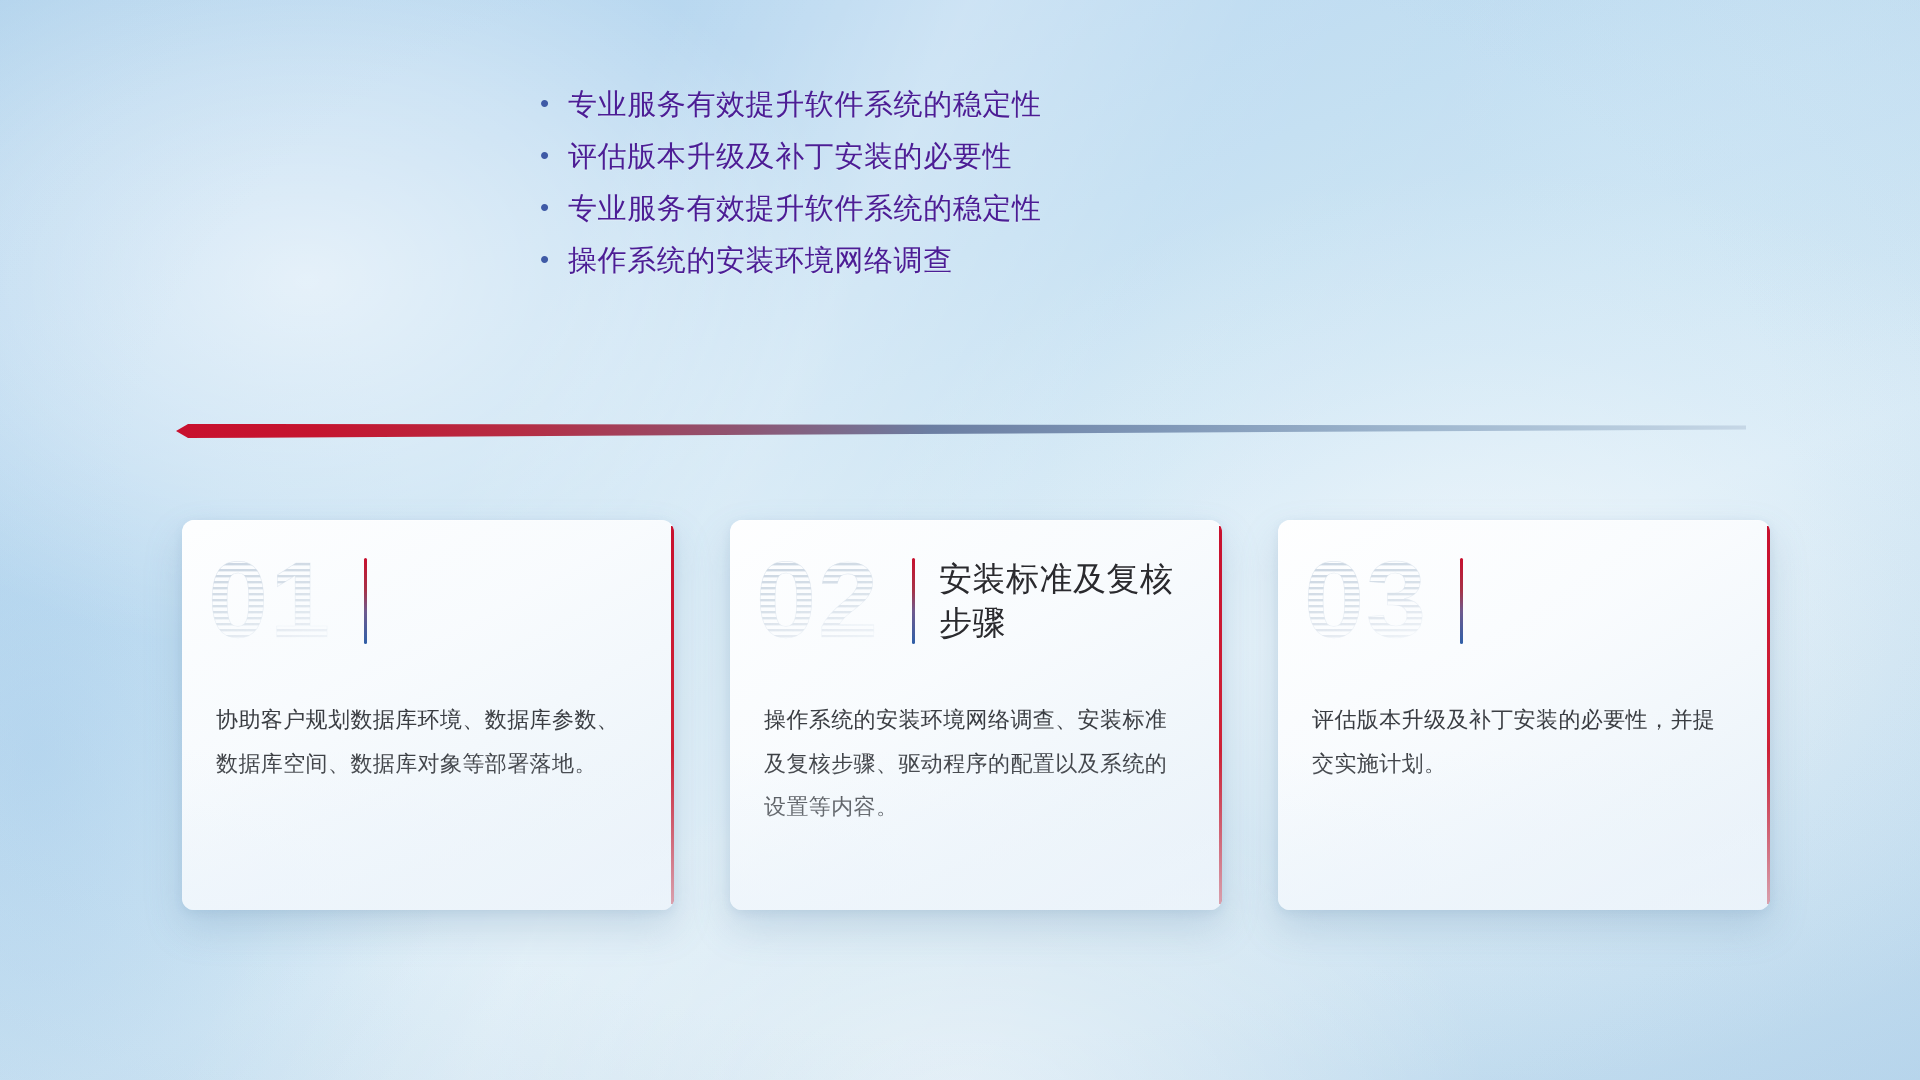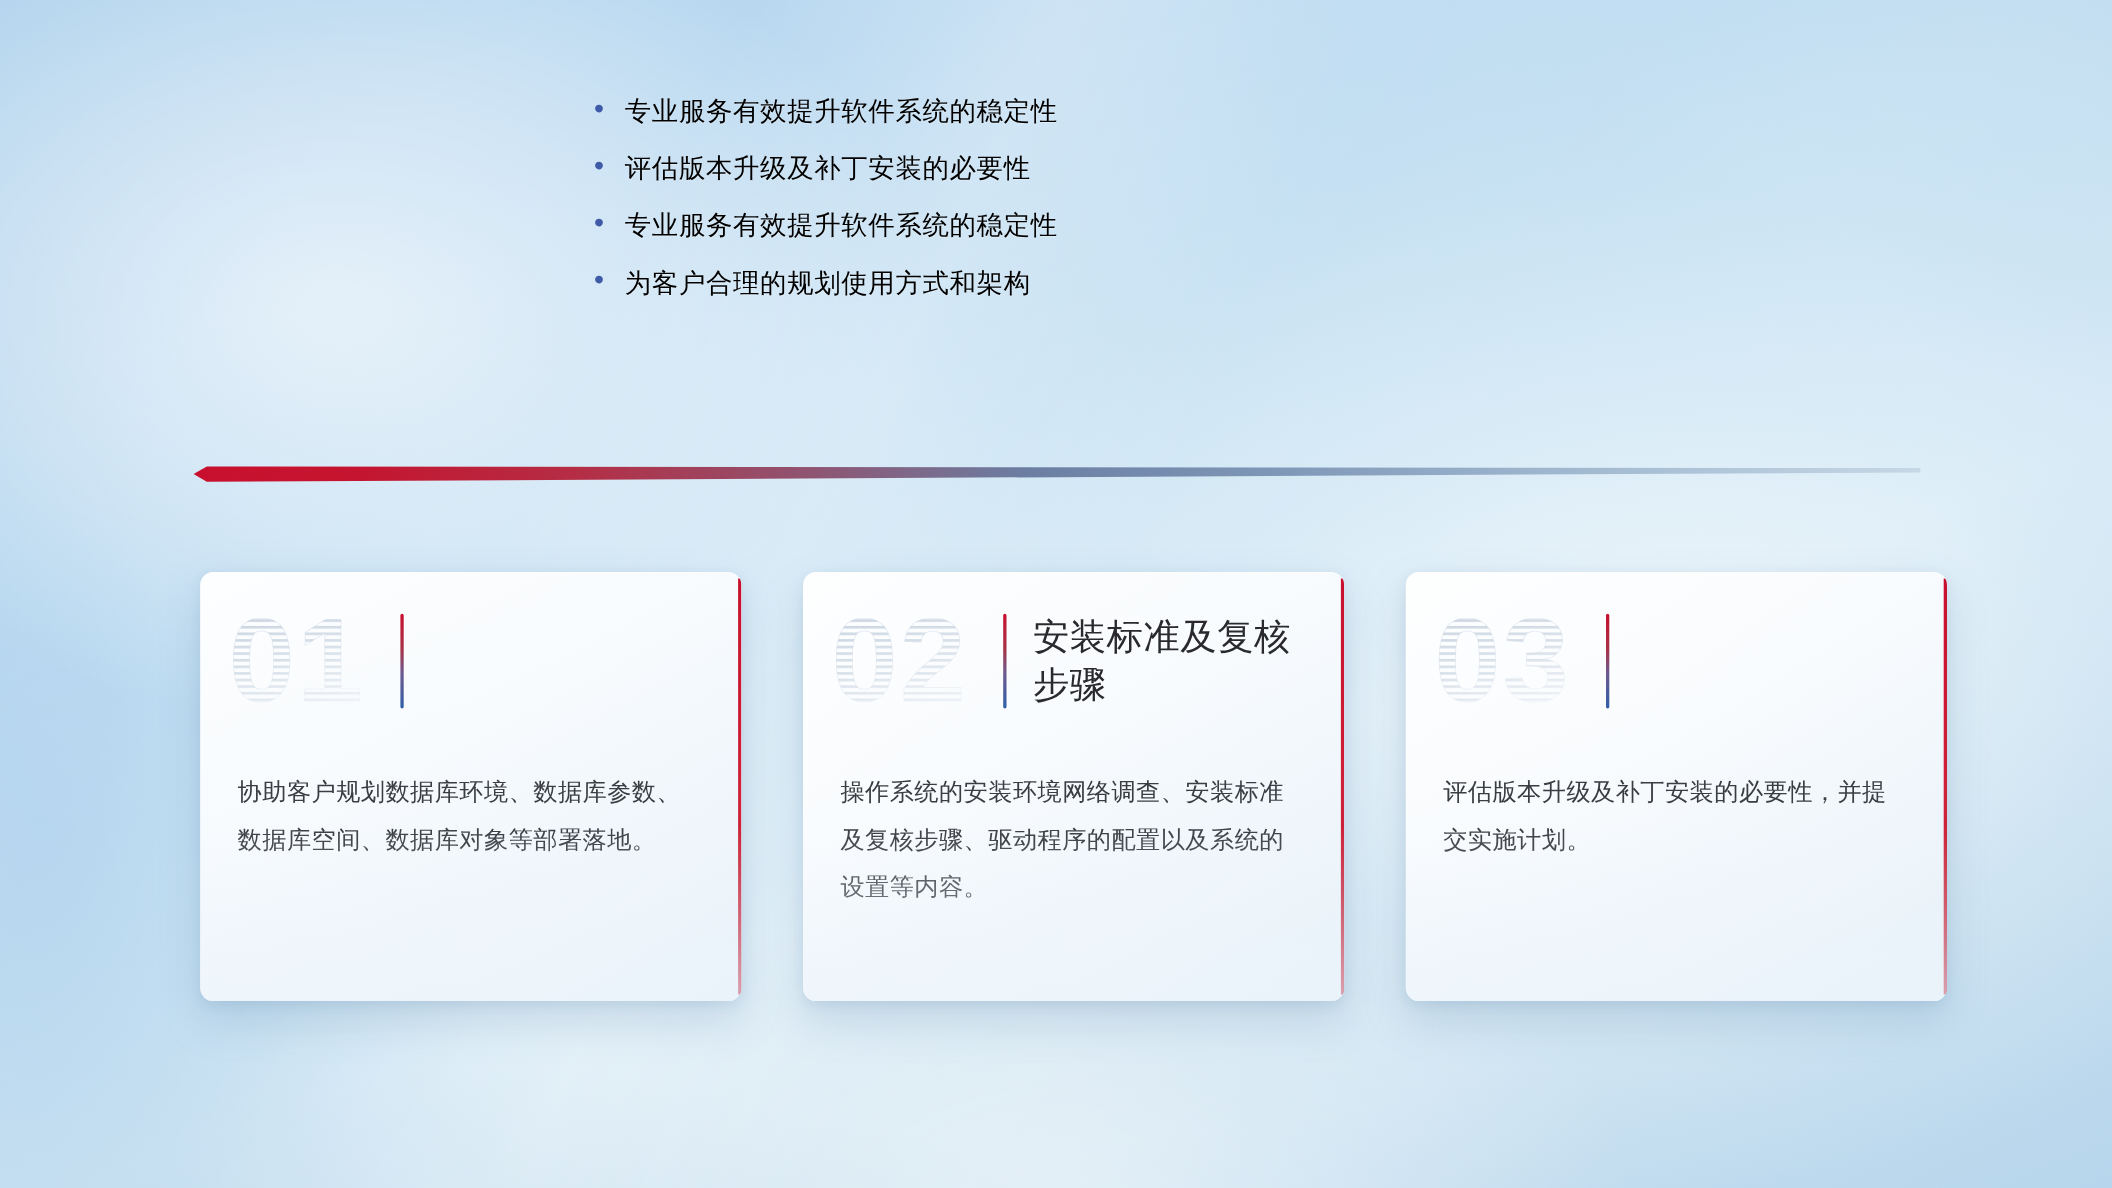--- a/index.html
+++ b/index.html
@@ -92,22 +92,22 @@
   .bullet-dot {
     width: 28px;
     flex: 0 0 28px;
     color: #3f5aa6;
     font-size: 26px;
     line-height: 1;
     text-align: left;
     transform: translateY(-2px);
   }
   .bullet-text {
-    color: #000000;
-    font-size: 24px;
+    color: #4c1d95;
+    font-size: 29px;
     letter-spacing: 0.6px;
     line-height: 1.3;
     white-space: nowrap;
     text-shadow: 0 1px 1px rgba(255,255,255,0.35);
   }
 
   
   .divider-wrap {
     position: absolute;
     left: 176px;
@@ -246,21 +246,21 @@
       <span class="bullet-text">评估版本升级及补丁安装的必要性</span>
     </div>
 
     <div class="bullet-row">
       <span class="bullet-dot">•</span>
       <span class="bullet-text">专业服务有效提升软件系统的稳定性</span>
     </div>
 
     <div class="bullet-row">
       <span class="bullet-dot">•</span>
-      <span class="bullet-text">为客户合理的规划使用方式和架构</span>
+      <span class="bullet-text">操作系统的安装环境网络调查</span>
     </div>
 
   </div>
 
   <div class="divider-wrap">
     <svg class="divider" viewBox="0 0 1570 26" preserveAspectRatio="none">
       <defs>
         <linearGradient id="divGrad" x1="0" y1="0" x2="1" y2="0">
           <stop offset="0%" stop-color="#c8102e"></stop>
           <stop offset="9%" stop-color="#c5142f"></stop>

